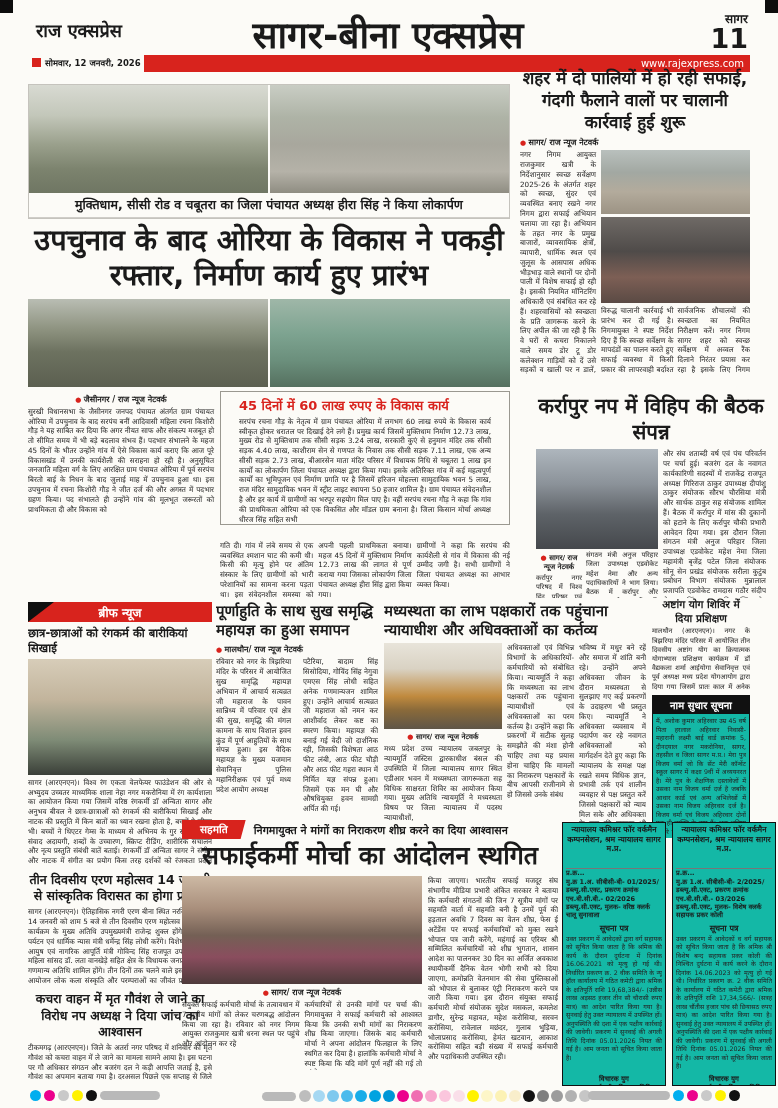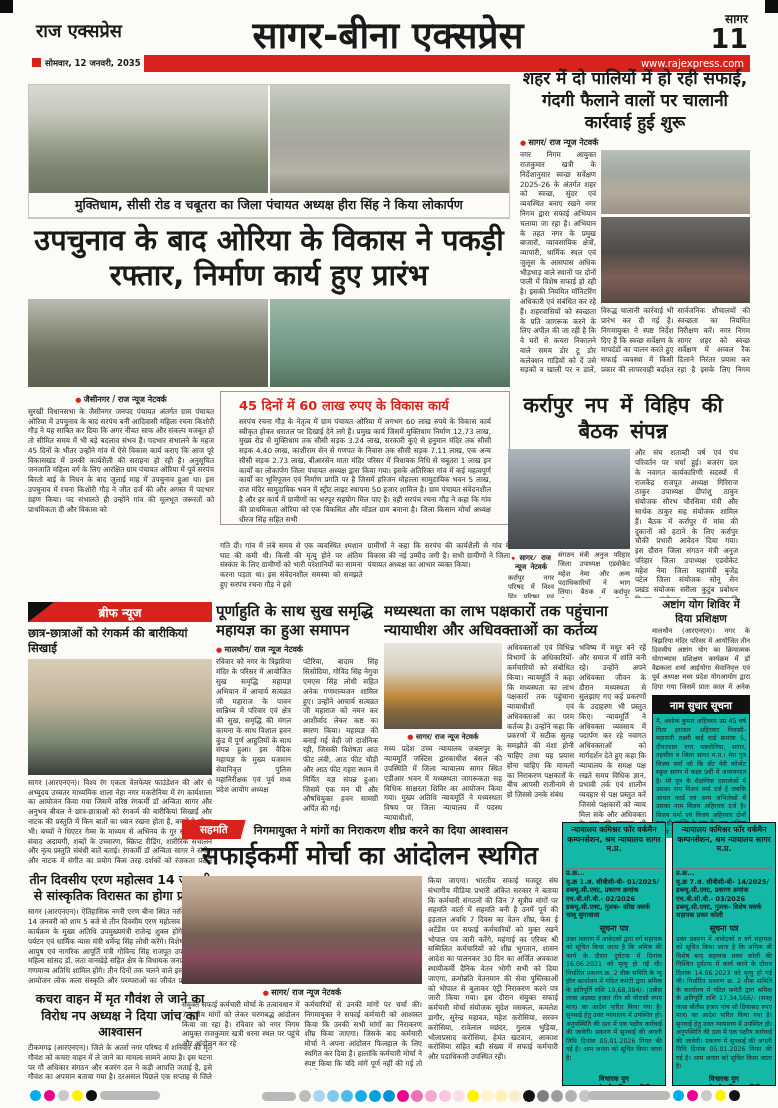--- a/index.html
+++ b/index.html
@@ -65,21 +65,21 @@
 <body>
 
 <div class="page">
 
   <div class="corner" style="left:0;top:0;"></div>
   <div class="corner" style="right:0;top:0;"></div>
 
   <div class="mod" style="left:28px;top:8px;width:722px;height:70px;">
     <div class="masthead">राज एक्सप्रेस</div>
     <div class="datestrip">
-      <span class="dateline">सोमवार, 12 जनवरी, 2035</span>
+      <span class="dateline">सोमवार, 12 जनवरी, 2026</span>
     </div>
     <div class="redbar">
       <span class="website">www.rajexpress.com</span>
     </div>
     <div class="ptitle">सागर-बीना एक्सप्रेस</div>
     <div class="edition">सागर</div>
     <div class="pageno">11</div>
   </div>
 
   <div class="mod" style="left:28px;top:84px;width:482px;height:514px;">
@@ -104,20 +104,21 @@
         <div class="byline">जैसीनगर / राज न्यूज नेटवर्क</div>
         <div class="body">सुरखी विधानसभा के जैसीनगर जनपद पंचायत अंतर्गत ग्राम पंचायत ओरिया में उपचुनाव के बाद सरपंच बनीं आदिवासी महिला रचना किशोरी गौड़ ने यह साबित कर दिया कि अगर नीयत साफ और संकल्प मजबूत हो तो सीमित समय में भी बड़े बदलाव संभव हैं। पदभार संभालने के महज 45 दिनों के भीतर उन्होंने गांव में ऐसे विकास कार्य कराए कि आज पूरे विकासखंड में उनकी कार्यशैली की सराहना हो रही है। अनुसूचित जनजाति महिला वर्ग के लिए आरक्षित ग्राम पंचायत ओरिया में पूर्व सरपंच बिरतो बाई के निधन के बाद जुलाई माह में उपचुनाव हुआ था। इस उपचुनाव में रचना किशोरी गौड़ ने जीत दर्ज की और अगस्त में पदभार ग्रहण किया। पद संभालते ही उन्होंने गांव की मूलभूत जरूरतों को प्राथमिकता दी और विकास को</div>
       </div>
       <div style="flex:1;">
         <div class="boxed" style="height:134px;overflow:hidden;">
           <div class="boxhead">45 दिनों में 60 लाख रुपए के विकास कार्य</div>
           <div class="body">सरपंच रचना गौड़ के नेतृत्व में ग्राम पंचायत ओरिया में लगभग 60 लाख रुपये के विकास कार्य स्वीकृत होकर धरातल पर दिखाई देने लगे हैं। प्रमुख कार्य जिसमें मुक्तिधाम निर्माण 12.73 लाख, मुख्य रोड से मुक्तिधाम तक सीसी सड़क 3.24 लाख, सरकारी कुएं से हनुमान मंदिर तक सीसी सड़क 4.40 लाख, काशीराम सेन से गणपत के निवास तक सीसी सड़क 7.11 लाख, एक अन्य सीसी सड़क 2.73 लाख, बीआरसेन माता मंदिर परिसर में विधायक निधि से चबूतरा 1 लाख इन कार्यों का लोकार्पण जिला पंचायत अध्यक्ष द्वारा किया गया। इसके अतिरिक्त गांव में कई महत्वपूर्ण कार्यों का भूमिपूजन एवं निर्माण प्रगति पर है जिसमें हरिजन मोहल्ला सामुदायिक भवन 5 लाख, राज मंदिर सामुदायिक भवन में स्ट्रीट लाइट स्थापना 50 हजार शामिल है। ग्राम पंचायत संवेदनशील है और हर कार्य में ग्रामीणों का भरपूर सहयोग मिल पाए है। वहीं सरपंच रचना गौड़ ने कहा कि गांव की प्राथमिकता ओरिया को एक विकसित और मॉडल ग्राम बनाना है। जिला किसान मोर्चा अध्यक्ष धीरज सिंह सहित सभी</div>
         </div>
         <div class="row" style="margin-top:16px;gap:5px;height:70px;overflow:hidden;">
           <div class="col body">गति दी। गांव में लंबे समय से एक व्यवस्थित श्मशान घाट की कमी थी। किसी की मृत्यु होने पर अंतिम संस्कार के लिए ग्रामीणों को भारी परेशानियों का सामना करना पड़ता था। इस संवेदनशील समस्या को समझते हुए सरपंच रचना गौड़ ने इसे</div>
+          <div class="col body">अपनी पहली प्राथमिकता बनाया। महज 45 दिनों में मुक्तिधाम निर्माण 12.73 लाख की लागत से पूर्ण कराया गया जिसका लोकार्पण जिला पंचायत अध्यक्ष हीरा सिंह द्वारा किया गया।</div>
           <div class="col body">ग्रामीणों ने कहा कि सरपंच की कार्यशैली से गांव में विकास की नई उम्मीद जगी है। सभी ग्रामीणों ने जिला पंचायत अध्यक्ष का आभार व्यक्त किया।</div>
         </div>
       </div>
     </div>
   </div>
 
   <div class="mod" style="left:520px;top:68px;width:230px;height:306px;">
     <div class="h17">शहर में दो पालियों में हो रही सफाई, गंदगी फैलाने वालों पर चालानी कार्रवाई हुई शुरू</div>
     <div class="byline" style="text-align:left;">सागर/ राज न्यूज नेटवर्क</div>
     <div class="row" style="gap:5px;">
@@ -128,21 +129,21 @@
         <div class="ph" style="height:86px;margin-top:3px;background:
           linear-gradient(180deg,#6f6a66 0%,#4f4b49 40%,#7d5f55 70%,#5a4a44 100%);"></div>
         <div class="row" style="margin-top:3px;gap:4px;height:84px;overflow:hidden;">
           <div class="col body">विरुद्ध चालानी कार्रवाई भी प्रारंभ कर दी गई है। निगमायुक्त ने स्पष्ट निर्देश दिए हैं कि स्वच्छ सर्वेक्षण के मापदंडों का पालन करते हुए सफाई व्यवस्था में किसी प्रकार की लापरवाही बर्दाश्त नहीं की जाएगी। सभी संबंधित अधिकारियों को निर्देशित किया गया है कि वे अपने अपने क्षेत्रों में सफाई व्यवस्था एवं</div>
           <div class="col body">सार्वजनिक शौचालयों की स्वच्छता का नियमित निरीक्षण करें। नगर निगम सागर शहर को स्वच्छ सर्वेक्षण में अव्वल रैंक दिलाने निरंतर प्रयास कर रहा है इसके लिए निगम प्रशासन ने शहरवासियों से अपील की है कि वे स्वच्छता को दिनचर्या का हिस्सा बनाएं जिससे सागर स्वच्छता की मिसाल बन सके।</div>
         </div>
       </div>
     </div>
   </div>
 
-  <div class="mod" style="left:508px;top:394px;width:230px;height:204px;font-family:Liberation Mono, monospace;">
+  <div class="mod" style="left:536px;top:394px;width:230px;height:204px;">
     <div class="h20">कर्रापुर नप में विहिप की बैठक संपन्न</div>
     <div class="row" style="gap:5px;">
       <div style="width:122px;flex:none;">
         <div class="ph" style="height:100px;background:
           linear-gradient(180deg,#aeb6bd 0%,#8b9299 35%,#5e6368 65%,#45484c 100%);"></div>
         <div class="row" style="gap:4px;margin-top:2px;height:66px;overflow:hidden;">
           <div style="width:46px;flex:none;">
             <div class="byline" style="font-size:7px;">सागर/ राज न्यूज नेटवर्क</div>
             <div class="body" style="font-size:6.8px;">कर्रापुर नगर परिषद में विश्व हिंदू परिषद एवं बजरंग दल की बैठक संपन्न हुई जिसमें जिला</div>
           </div>
@@ -227,21 +228,21 @@
     <div class="suchna">सूचना पत्र</div>
     <div class="tiny" style="height:140px;overflow:hidden;">उक्त प्रकरण में आवेदकों द्वारा वर्ग सहायक को सूचित किया जाता है कि श्रमिक की कार्य के दौरान दुर्घटना में दिनांक 16.06.2021 को मृत्यु हो गई थी। निर्धारित प्रकरण क्र. 2 वीक समिति के न्यू हॉल कार्यालय में गठित कमेटी द्वारा श्रमिक के क्षतिपूर्ति राशि 19,68,384/- (उन्नीस लाख अड़सठ हजार तीन सौ चौरासी रुपए मात्र) का आदेश पारित किया गया है। सुनवाई हेतु उक्त न्यायालय में उपस्थित हों। अनुपस्थिति की दशा में एक पक्षीय कार्रवाई की जावेगी। प्रकरण में सुनवाई की अगली तिथि दिनांक 05.01.2026 नियत की गई है। आम जनता को सूचित किया जाता है।</div>
     <div class="sigc">विचारक युग</div>
     <div class="sigc">आयुक्त, कर्मचारी प्रतिकर अधिनियम</div>
     <div class="sigc">श्रम न्यायालय, सागर (म.प्र.)</div>
   </div>
 
   <div class="mod noticebox" style="left:672px;top:822px;width:104px;height:264px;">
     <div class="courthead">न्यायालय कमिश्नर फॉर वर्कमैन कम्पनसेशन, श्रम न्यायालय सागर म.प्र.</div>
     <div class="tinybold">प्र.क्र...</div>
-    <div class="tinybold">मु.क्र 7.अ. सीबीसी-बी- 14/2025/डब्ल्यू.सी.एक्ट, प्रकरण क्रमांक एच.बी.सी.बी.- 03/2026 डब्ल्यू.सी.एक्ट, मुलक- विशेष क्लर्क सहायक प्रकर कोली</div>
+    <div class="tinybold">मु.क्र 1.अ. सीबीसी-बी- 2/2025/डब्ल्यू.सी.एक्ट, प्रकरण क्रमांक एच.बी.सी.बी.- 03/2026 डब्ल्यू.सी.एक्ट, मुलक- विशेष क्लर्क सहायक प्रकर कोली</div>
     <div class="suchna">सूचना पत्र</div>
     <div class="tiny" style="height:140px;overflow:hidden;">उक्त प्रकरण में आवेदकों व वर्ग सहायक को सूचित किया जाता है कि श्रमिक श्री विशेष बन्द सहायक प्रकर कोली की निश्चित दुर्घटना में कार्य करने के दौरान दिनांक 14.06.2023 को मृत्यु हो गई थी। निर्धारित प्रकरण क्र. 2 वीक समिति के कार्यालय में गठित कमेटी द्वारा श्रमिक के क्षतिपूर्ति राशि 17,34,566/- (सत्रह लाख चौंतीस हजार पांच सौ छियासठ रुपए मात्र) का आदेश पारित किया गया है। सुनवाई हेतु उक्त न्यायालय में उपस्थित हों। अनुपस्थिति की दशा में एक पक्षीय कार्रवाई की जावेगी। प्रकरण में सुनवाई की अगली तिथि दिनांक 05.01.2026 नियत की गई है। आम जनता को सूचित किया जाता है।</div>
     <div class="sigc">विचारक युग</div>
     <div class="sigc">आयुक्त, कर्मचारी प्रतिकर अधिनियम</div>
     <div class="sigc">श्रम न्यायालय, सागर (म.प्र.)</div>
   </div>
 
   <div class="dots" style="left:30px;top:1090px;">
     <span style="display:flex;gap:3px;">
         <span class="dot" style="background: rgb(0, 174, 239);"></span>

